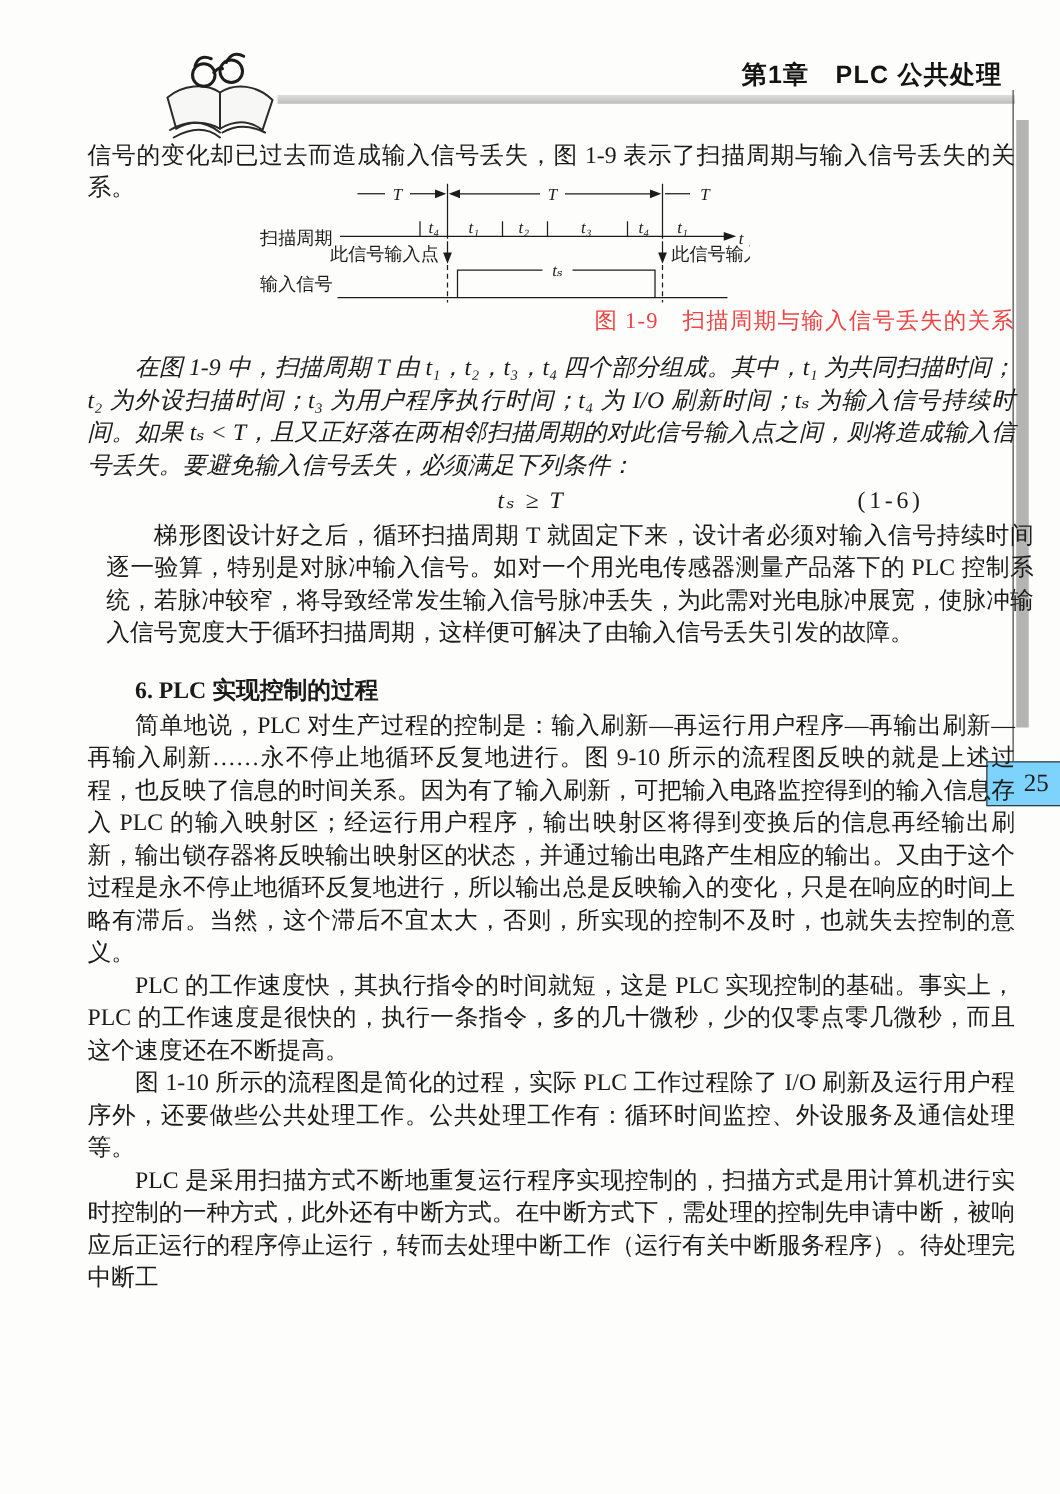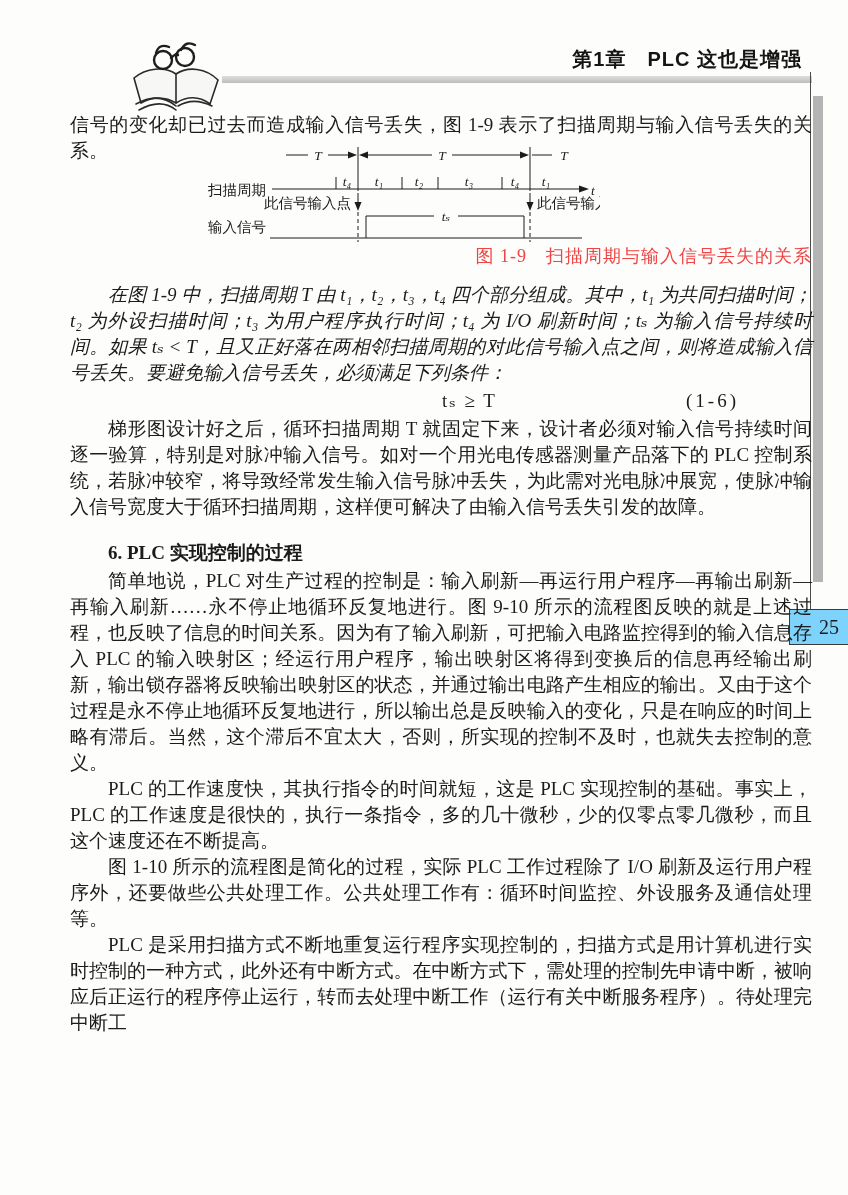--- a/index.html
+++ b/index.html
@@ -33,23 +33,23 @@
   .bodytext{
     position:absolute;left:70px;width:742px;
     font-size:19px;line-height:26px;text-align:justify;
     text-justify:inter-character;color:#1b1b1b;
   }
   .bodytext p{margin:0;text-indent:2em;}
   .no-indent{text-indent:0 !important;}
   .intro{top:112px;}
   .para1{top:282px;font-style:italic;}
   .formula-row{position:absolute;left:70px;top:388px;width:742px;height:26px;line-height:26px;font-size:19px;}
-  .formula-expr{position:absolute;left:328px;letter-spacing:2px;margin-left:44px;}
+  .formula-expr{position:absolute;left:328px;font-style:italic;letter-spacing:2px;}
   .formula-num{position:absolute;left:616px;letter-spacing:3px;}
-  .para2{top:416px;}
+  .para2{top:416px;margin-left:15px;}
   .section-heading{
     position:absolute;left:70px;top:540px;width:742px;
     font-size:19px;line-height:26px;font-weight:bold;text-indent:2em;
   }
   .mainblock{top:568px;}
   
   .figure-svg{position:absolute;left:208px;top:144px;width:392px;height:104px;}
   .figure-svg line,.figure-svg path{stroke:#1c1c1c;stroke-width:1;fill:none;}
   .figure-svg polygon{fill:#1c1c1c;stroke:none;}
   .figure-svg text{fill:#1c1c1c;font-family:"Liberation Serif","DejaVu Serif",serif;}
@@ -73,21 +73,21 @@
     <path d="M52 66 C62 60 74 60 86 66"></path>
   </g>
   <g fill="none" stroke="#1d1d1d" stroke-width="2.4" stroke-linecap="round">
     <circle cx="37" cy="20" r="9"></circle>
     <circle cx="59" cy="17" r="9"></circle>
     <path d="M45 18 Q51 12 52 15"></path>
     <path d="M30 13 Q33 3 43 7"></path>
     <path d="M55 10 Q60 0 69 5"></path>
   </g>
 </svg>
-<div class="chapter-title">第1章　PLC 这也是增强</div>
+<div class="chapter-title">第1章　PLC 公共处理</div>
 <div class="top-rule"></div>
 
 <div class="right-border"></div>
 <div class="right-shadow"></div>
 <div class="page-tab">
   <span>25</span>
 </div>
 
 <div class="bodytext intro">
   <p class="no-indent">信号的变化却已过去而造成输入信号丢失，图 1-9 表示了扫描周期与输入信号丢失的关系。</p>

